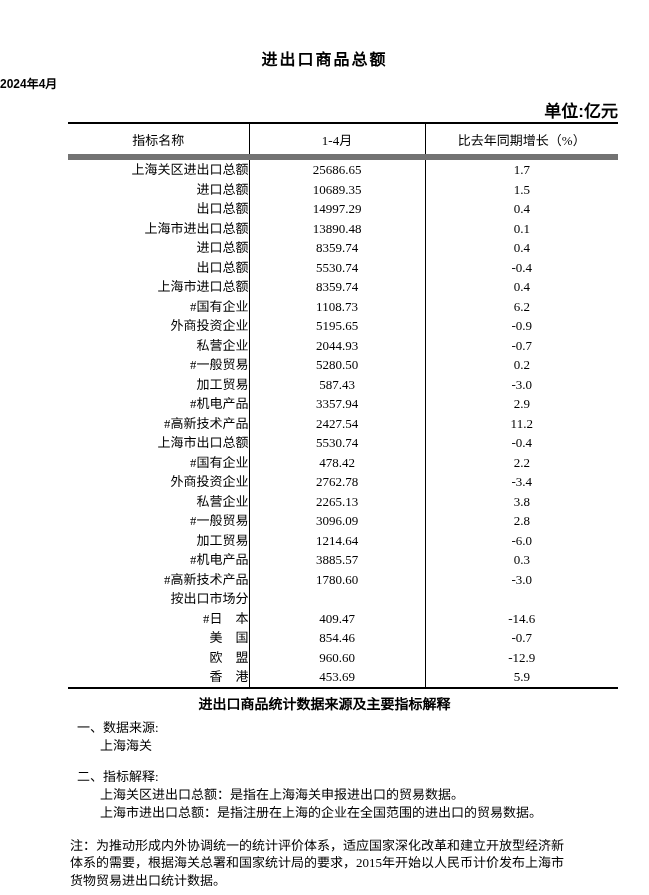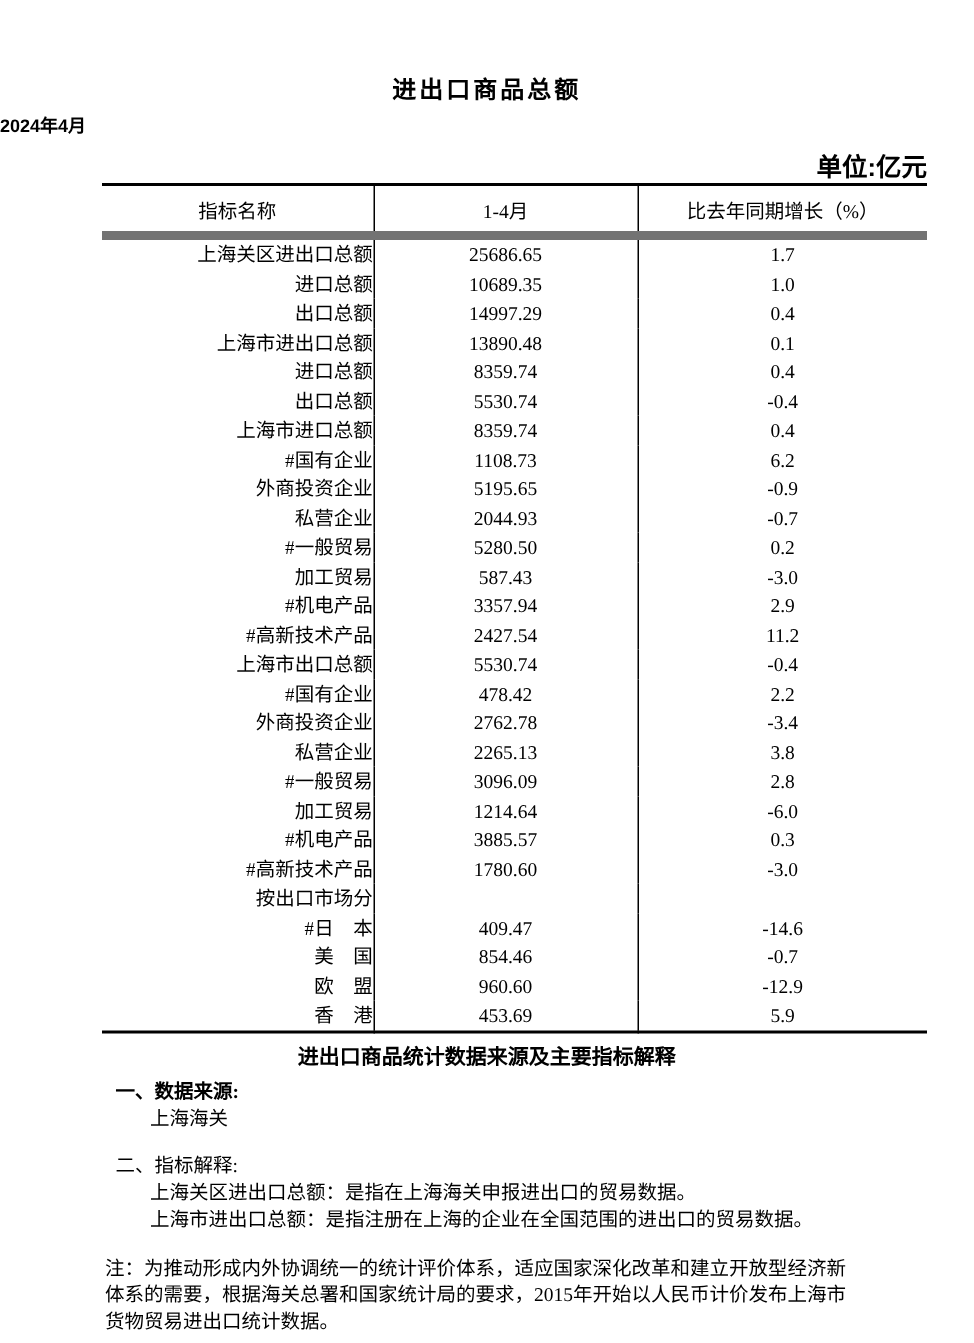--- a/index.html
+++ b/index.html
@@ -39,21 +39,21 @@
   .ind-1 { padding-left:18px !important; }
   .ind-2 { padding-left:35px !important; }
   .hash { display:inline-block; width:0; overflow:hidden; vertical-align:bottom; }
   .hash.on { width:17px; }
   .section-title {
     margin-top:4px; text-align:center;
     font-family:"Liberation Sans", sans-serif; font-weight:bold; font-size:14px;
   }
   .notes { font-size:13px; }
   .note-heading { margin-left:77px; line-height:16px; }
-  .note-heading.first { margin-top:7px;font-weight:bold; }
+  .note-heading.first { margin-top:7px; }
   .note-heading.second { margin-top:15px; }
   .note-body { margin-left:100px; line-height:16px; margin-top:2px; }
   .footnote { margin-top:16px; }
   .footnote-line { margin-left:70px; line-height:17.5px; }
 </style>
 </head>
 <body>
 
 <div class="doc">
 
@@ -77,21 +77,21 @@
     <tbody>
     <tr>
       <td class="c-label ind-0"><span class="hash"></span><span class="lbl">上海关区进出口总额</span></td>
       <td class="c-val">25686.65</td>
       <td class="c-gro">1.7</td>
     </tr>
 
     <tr>
       <td class="c-label ind-1"><span class="hash"></span><span class="lbl">进口总额</span></td>
       <td class="c-val">10689.35</td>
-      <td class="c-gro">1.0</td>
+      <td class="c-gro">1.5</td>
     </tr>
 
     <tr>
       <td class="c-label ind-1"><span class="hash"></span><span class="lbl">出口总额</span></td>
       <td class="c-val">14997.29</td>
       <td class="c-gro">0.4</td>
     </tr>
 
     <tr>
       <td class="c-label ind-0"><span class="hash"></span><span class="lbl">上海市进出口总额</span></td>

